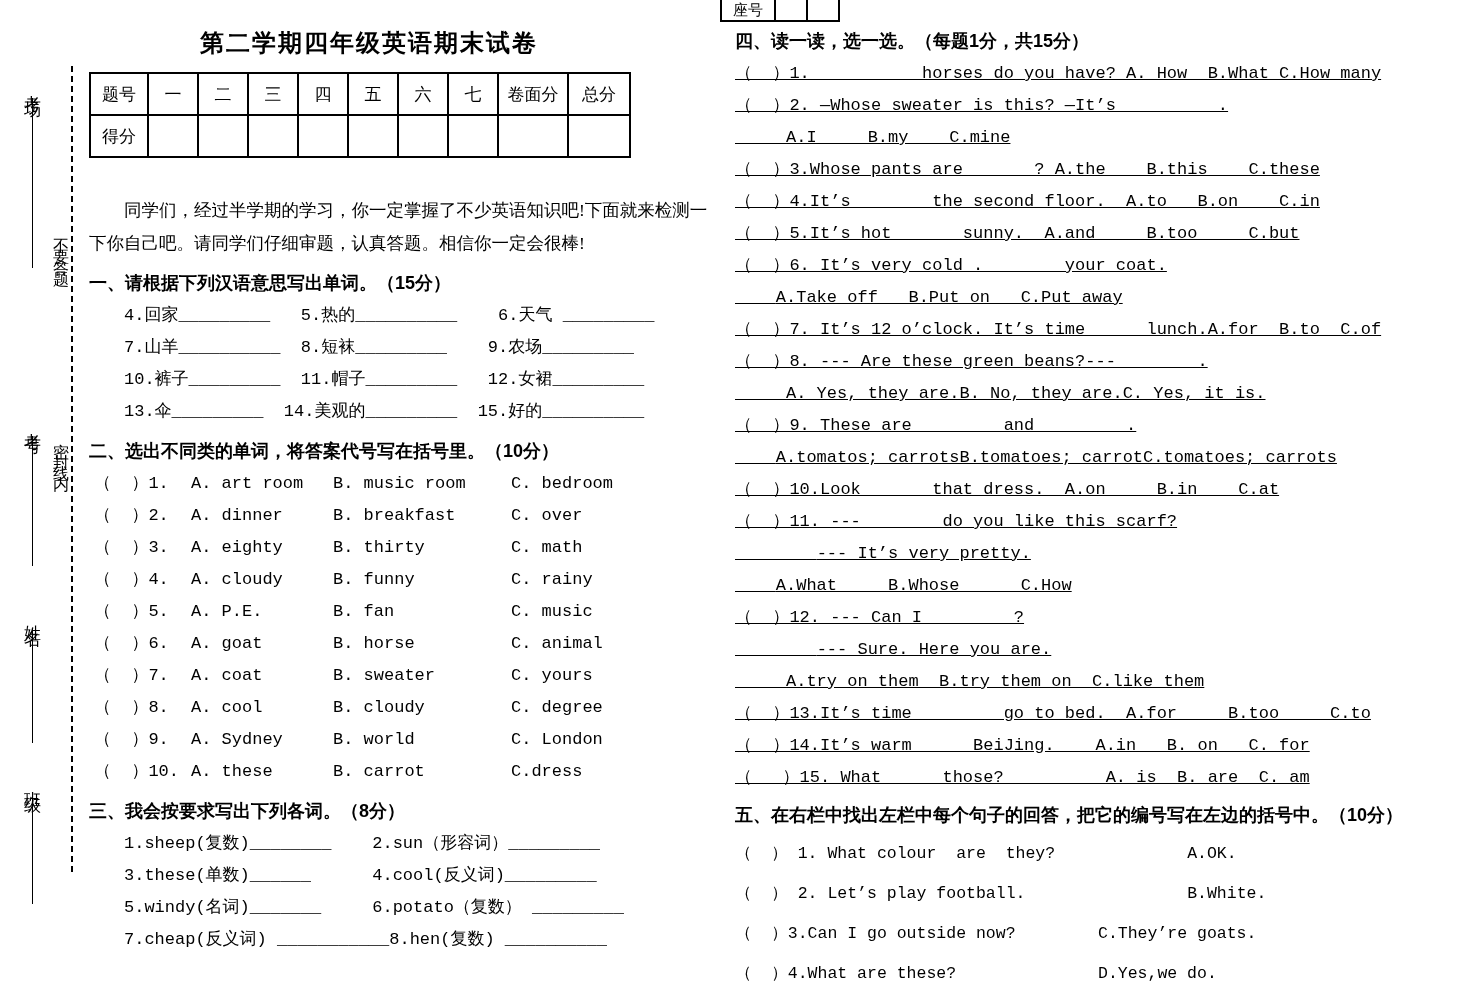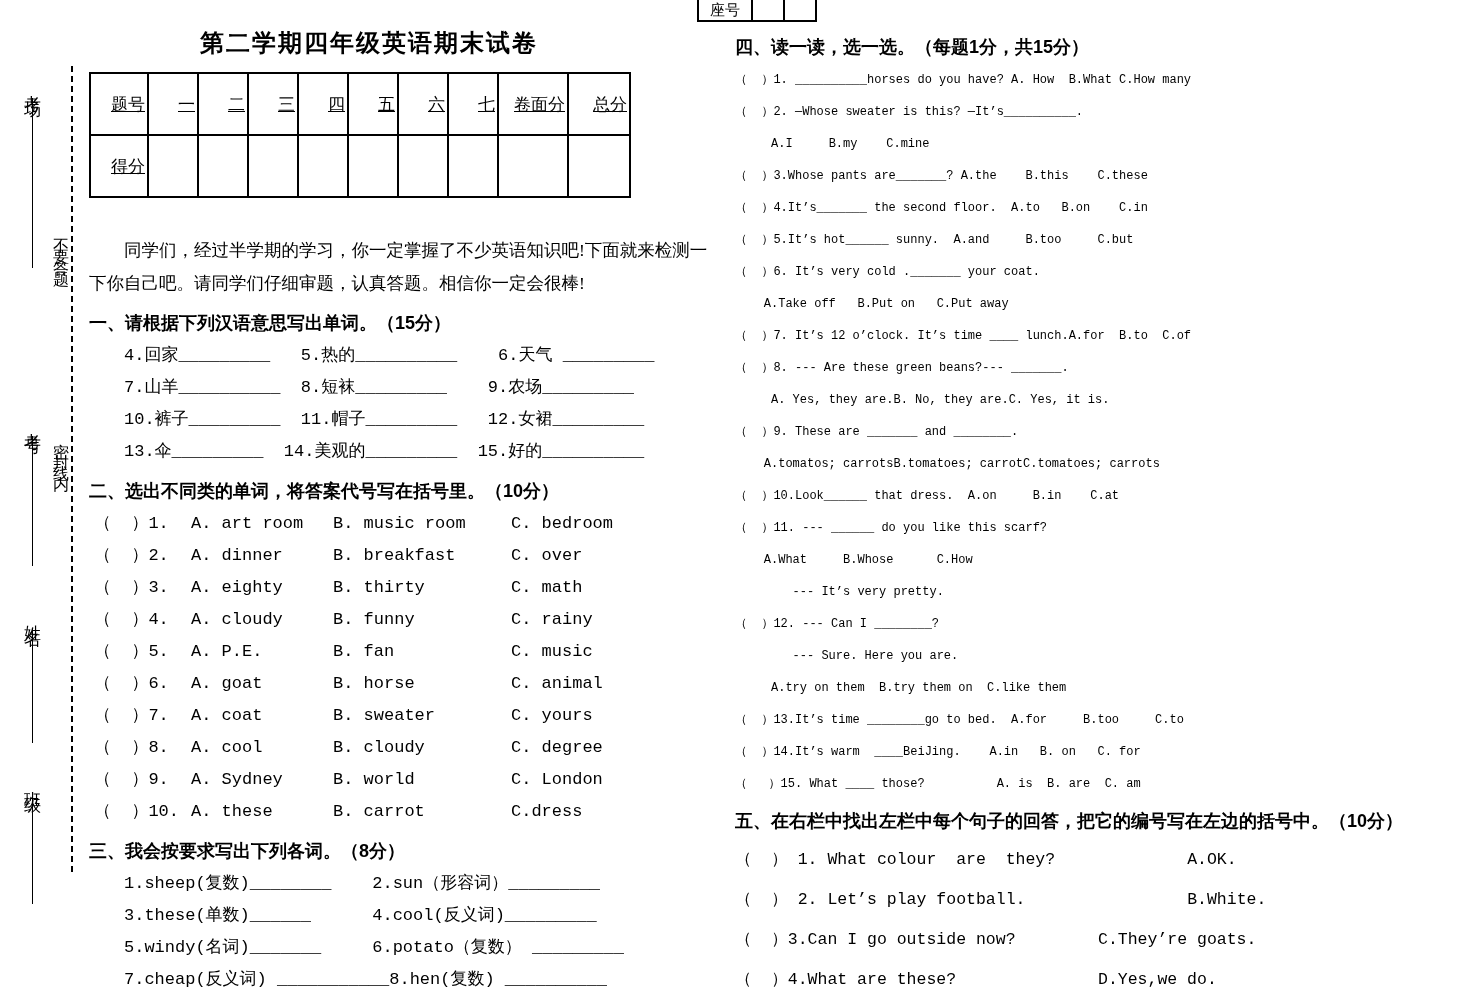--- a/index.html
+++ b/index.html
@@ -23,59 +23,59 @@
     font-size:17px;letter-spacing:5px;line-height:1;
   }
   .vline{width:1.5px;background:#000;margin-top:6px;}
   .sealtext{
     position:absolute;
     writing-mode:vertical-rl;
     font-family:"Liberation Serif",serif;
     font-size:16px;letter-spacing:11px;line-height:1;
   }
   
-  .seatbox{position:absolute;left:697px;top:0;display:flex;height:22px;}
+  .seatbox{position:absolute;left:720px;top:0;display:flex;height:22px;}
   .seatbox div{
     border:2px solid #000;border-top:none;
     display:flex;align-items:center;justify-content:center;
     font-family:"Liberation Serif",serif;font-size:15px;
   }
   .seat-label{width:52px;}
   .seat-cell{width:30px;margin-left:-2px;}
   
   .col-left{position:absolute;left:89px;top:28px;width:628px;}
   .col-right{position:absolute;left:735px;top:24px;width:722px;}
   
   .title{
     margin:0;width:560px;text-align:center;
     font-family:"Liberation Sans",sans-serif;
     font-weight:bold;font-size:24px;line-height:30px;letter-spacing:2px;
   }
   .score-table{border-collapse:collapse;margin-top:14px;
     font-family:"Liberation Serif",serif;font-size:17px;}
-  .score-table td{border:2px solid #000;height:28px;text-align:right;padding:16px 2px;text-decoration:underline;}
+  .score-table td{border:2px solid #000;height:28px;text-align:center;padding:6px 2px;}
   .intro{
     margin:36px 0 0 0;width:622px;
     font-family:"Liberation Serif",serif;
     font-size:17.5px;line-height:33px;text-indent:2em;
   }
   .sec-heading{
     margin-top:8px;
     font-family:"Liberation Sans",sans-serif;
     font-weight:bold;font-size:18px;line-height:30px;
   }
   .s1-row,.s3-row{
     padding-left:35px;line-height:32px;font-size:17px;white-space:pre-wrap;
   }
   .s2-row{
     display:grid;grid-template-columns:97px 142px 178px auto;
     padding-left:5px;line-height:32px;font-size:17px;white-space:pre;
   }
   
-  .s4-line{line-height:32px;font-size:12px;white-space:pre-wrap;}
+  .s4-line{line-height:32px;font-size:17px;white-space:pre-wrap;text-decoration:underline;}
   .s5-heading{
     margin-top:6px;width:700px;
     font-family:"Liberation Sans",sans-serif;
     font-weight:bold;font-size:18px;line-height:30px;
     padding-left:2em;text-indent:-2em;
   }
   .s5-row{
     display:grid;grid-template-columns:363px auto;
     line-height:32px;font-size:16.5px;white-space:pre-wrap;margin-top:8px;
   }
@@ -239,39 +239,39 @@
       <div class="s3-row">1.sheep(复数)________    2.sun（形容词）_________</div>
       <div class="s3-row">3.these(单数)______      4.cool(反义词)_________</div>
       <div class="s3-row">5.windy(名词)_______     6.potato（复数） _________</div>
       <div class="s3-row">7.cheap(反义词) ___________8.hen(复数) __________</div>
     </div>
 
   </div>
 
   <div class="col-right">
 
-    <div class="sec-heading" style="margin-top:8px">四、读一读，选一选。（每题1分，共15分）</div>
+    <div class="sec-heading" style="margin-top:2px">四、读一读，选一选。（每题1分，共15分）</div>
     <div class="rows-block">
       <div class="s4-line">（  ）1. __________horses do you have? A. How  B.What C.How many</div>
       <div class="s4-line">（  ）2. —Whose sweater is this? —It’s__________.</div>
       <div class="s4-line">     A.I     B.my    C.mine</div>
       <div class="s4-line">（  ）3.Whose pants are_______? A.the    B.this    C.these</div>
       <div class="s4-line">（  ）4.It’s_______ the second floor.  A.to   B.on    C.in</div>
       <div class="s4-line">（  ）5.It’s hot______ sunny.  A.and     B.too     C.but</div>
       <div class="s4-line">（  ）6. It’s very cold ._______ your coat.</div>
       <div class="s4-line">    A.Take off   B.Put on   C.Put away</div>
       <div class="s4-line">（  ）7. It’s 12 o’clock. It’s time ____ lunch.A.for  B.to  C.of</div>
       <div class="s4-line">（  ）8. --- Are these green beans?--- _______.</div>
       <div class="s4-line">     A. Yes, they are.B. No, they are.C. Yes, it is.</div>
       <div class="s4-line">（  ）9. These are _______ and ________.</div>
       <div class="s4-line">    A.tomatos; carrotsB.tomatoes; carrotC.tomatoes; carrots</div>
       <div class="s4-line">（  ）10.Look______ that dress.  A.on     B.in    C.at</div>
       <div class="s4-line">（  ）11. --- ______ do you like this scarf?</div>
+      <div class="s4-line">        --- It’s very pretty.</div>
       <div class="s4-line">    A.What     B.Whose      C.How</div>
-      <div class="s4-line">        --- It’s very pretty.</div>
       <div class="s4-line">（  ）12. --- Can I ________?</div>
       <div class="s4-line">        --- Sure. Here you are.</div>
       <div class="s4-line">     A.try on them  B.try them on  C.like them</div>
       <div class="s4-line">（  ）13.It’s time ________go to bed.  A.for     B.too     C.to</div>
       <div class="s4-line">（  ）14.It’s warm  ____BeiJing.    A.in   B. on   C. for</div>
       <div class="s4-line">（   ）15. What ____ those?          A. is  B. are  C. am</div>
     </div>
 
     <div class="s5-heading">五、在右栏中找出左栏中每个句子的回答，把它的编号写在左边的括号中。（10分）</div>
     <div class="s5-rows">

